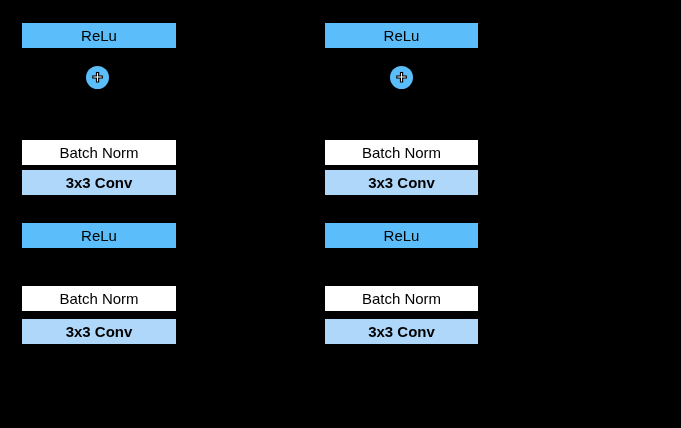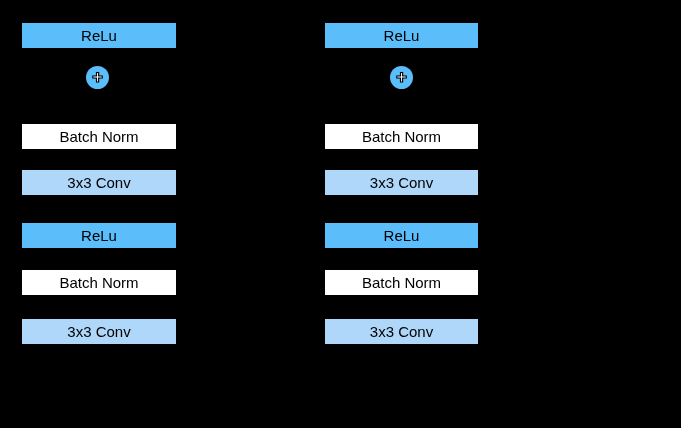--- a/index.html
+++ b/index.html
@@ -23,22 +23,22 @@
     position:absolute;
     height:27px;
     border:1px solid var(--box-border);
     box-sizing:border-box;
     display:flex;align-items:center;justify-content:center;
     font-size:15px;
     color:var(--box-text);
     white-space:nowrap;
   }
   .box.relu{background:var(--relu-fill);}
-  .box.conv{background:var(--conv-fill);}
-  .box.norm{background:var(--norm-fill);}
+  .box.conv{background:var(--conv-fill);font-weight:bold;}
+  .box.norm{background:var(--norm-fill);margin-top:16px;}
   .plus-circle{
     position:absolute;
     width:23px;height:23px;
     border-radius:50%;
     background:var(--relu-fill);
     display:flex;align-items:center;justify-content:center;
   }
   .plus-glyph{
     font-size:19px;
     font-weight:bold;

